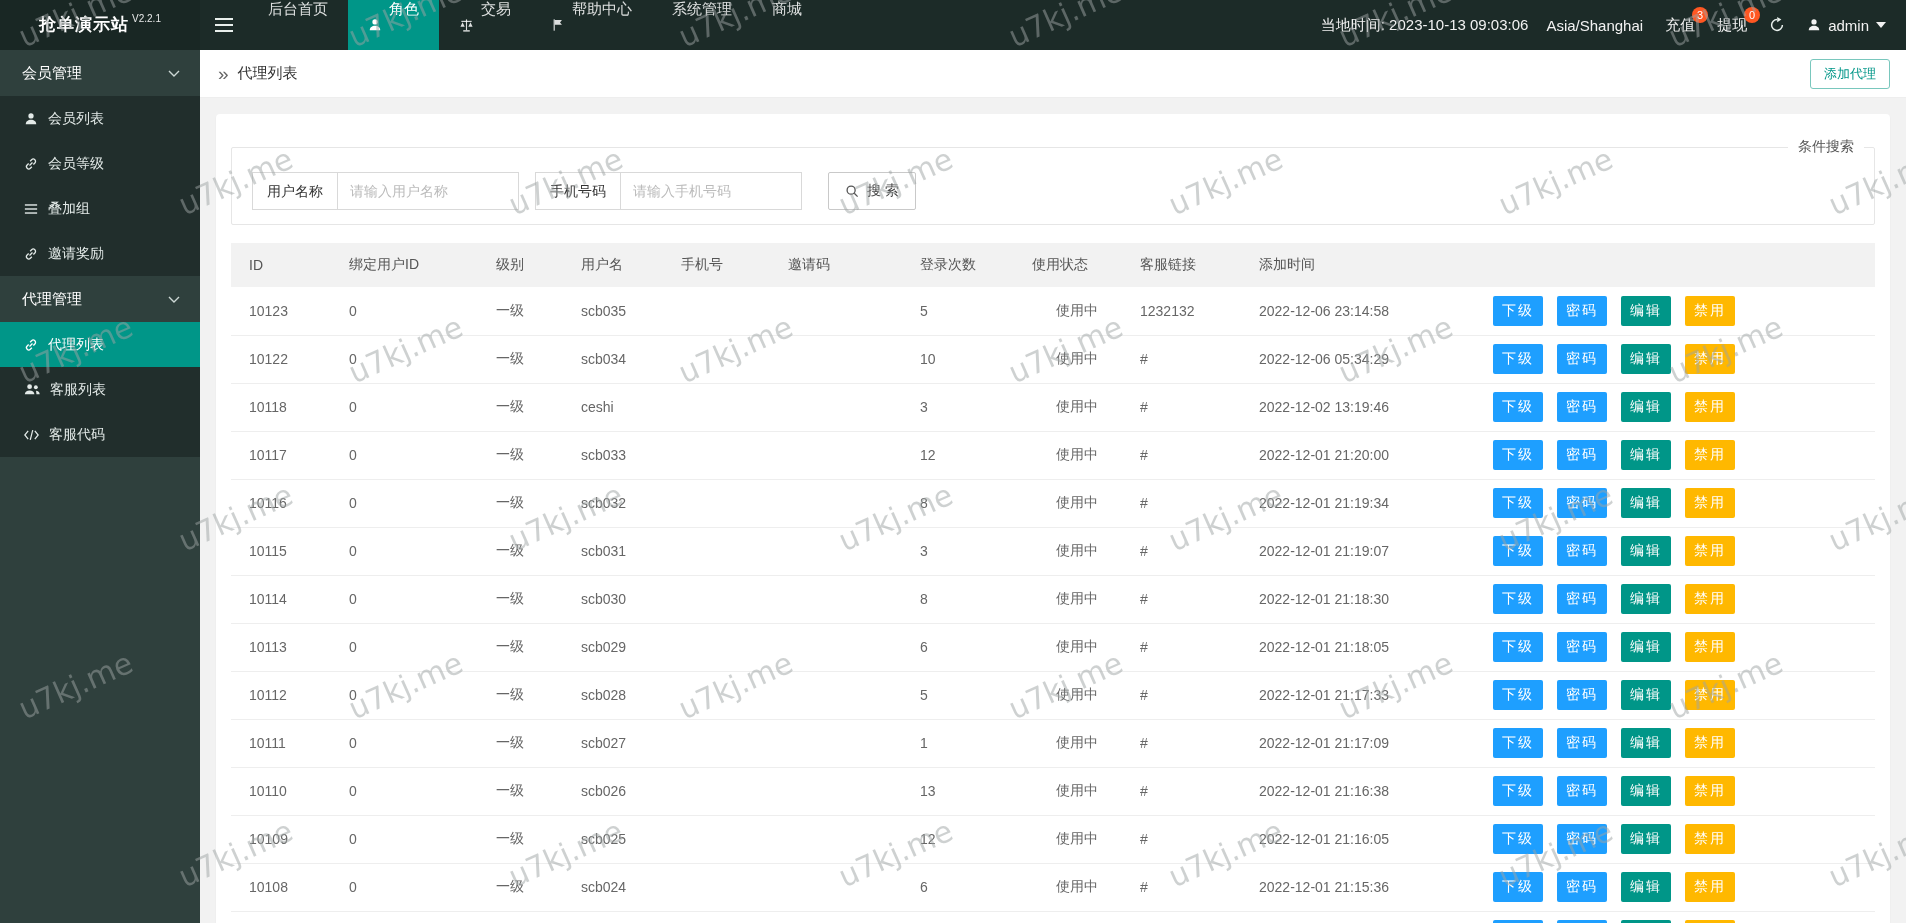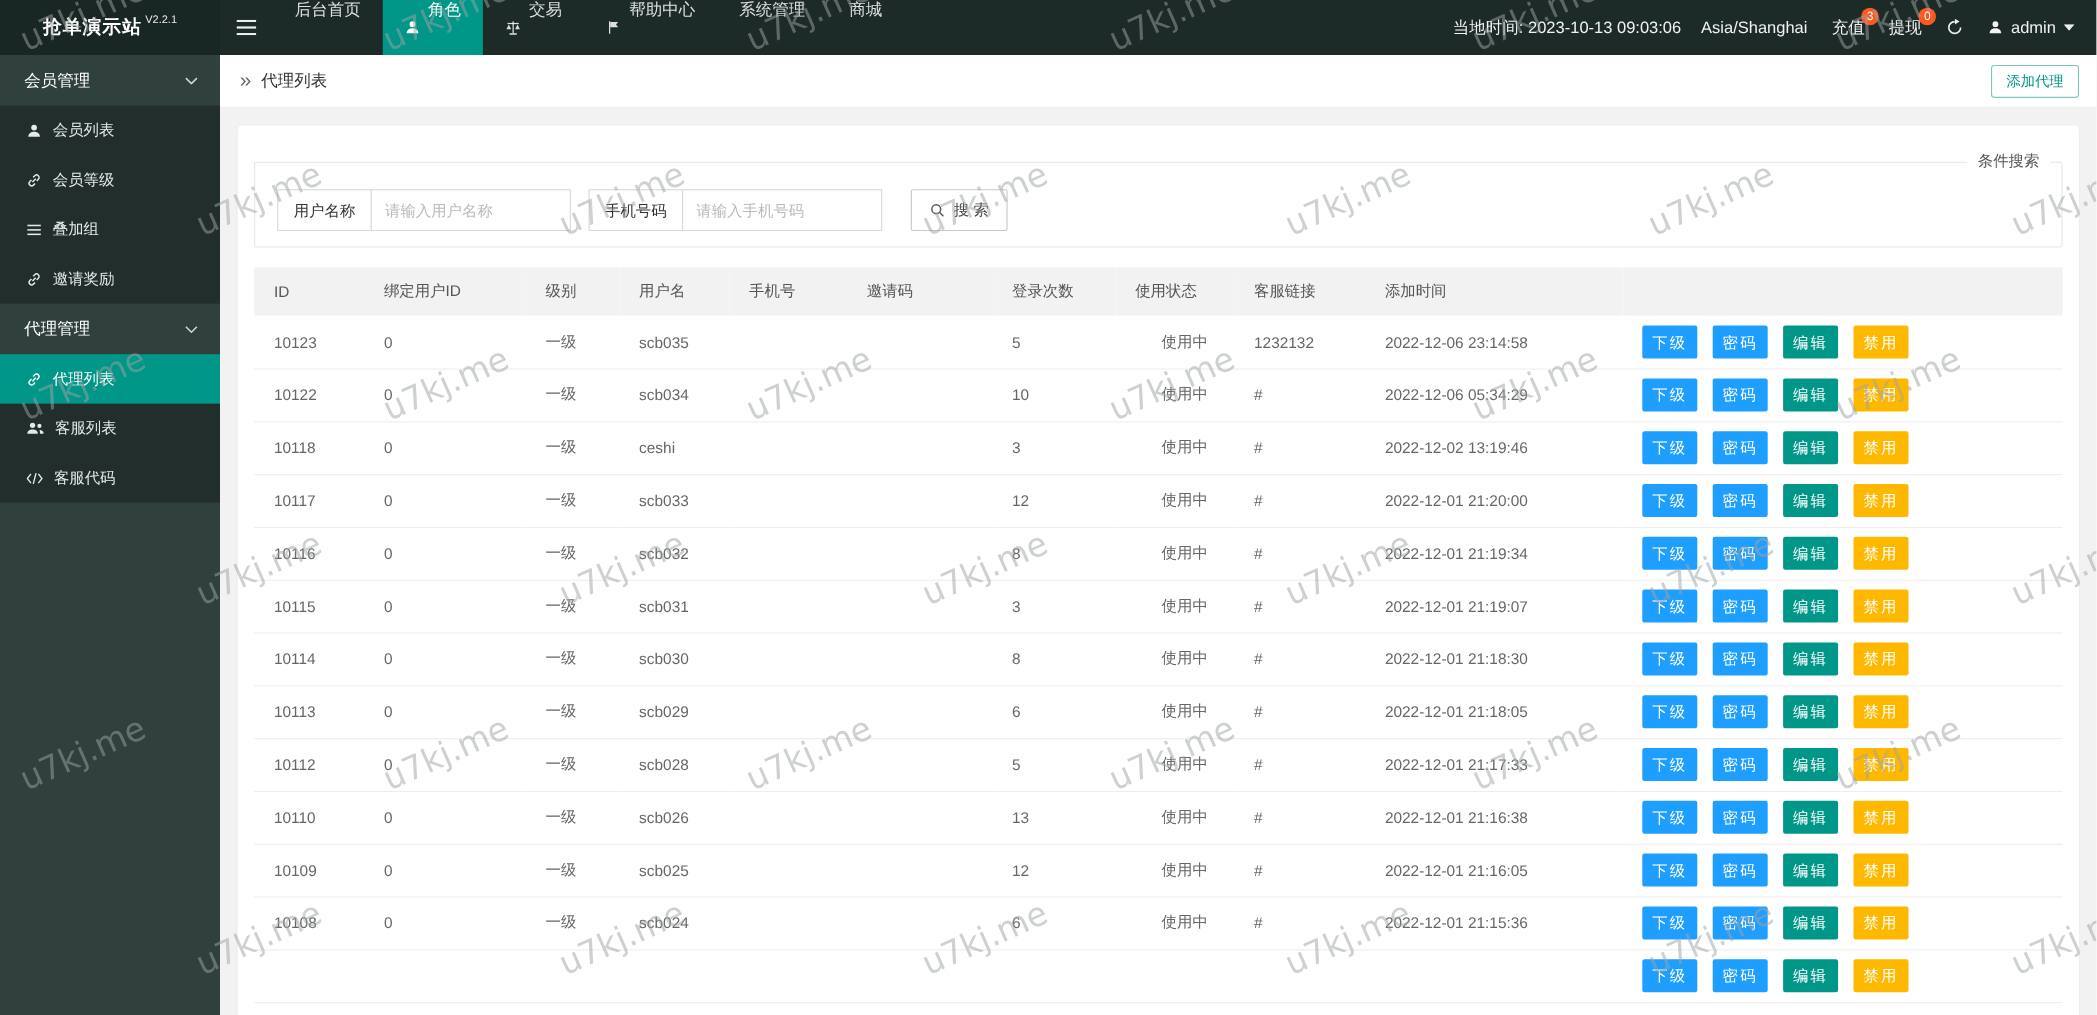--- a/index.html
+++ b/index.html
@@ -110,21 +110,21 @@
   .data-table th:nth-child(5), .data-table td:nth-child(5) { width: 107px; }
   .data-table th:nth-child(6), .data-table td:nth-child(6) { width: 132px; }
   .data-table th:nth-child(7), .data-table td:nth-child(7) { width: 112px; }
   .data-table th:nth-child(8), .data-table td:nth-child(8) { width: 108px; font-family: Liberation Mono, monospace; }
   .data-table th:nth-child(9), .data-table td:nth-child(9) { width: 119px; }
   .data-table th:nth-child(10), .data-table td:nth-child(10) { width: 234px; }
   .status-text { color: #5FB878; text-align: center; }
   .row-btn {
     display: inline-block; height: 30px; line-height: 30px; padding: 0 9px; margin-right: 14px;
     border: none; border-radius: 2px; color: #fff; font-size: 14px; letter-spacing: 2px;
-    cursor: pointer; font-family: Liberation Sans, sans-serif; vertical-align: middle;
+    cursor: pointer; font-family: Liberation Serif, serif; vertical-align: middle;
   }
 
   
   .watermark-layer { position: absolute; inset: 0; pointer-events: none; z-index: 50; overflow: hidden; }
   .wm {
     position: absolute; font-size: 30px; color: rgba(158,163,163,.5);
     transform: rotate(-24deg); white-space: nowrap; font-family: "DejaVu Sans", sans-serif;
   }
 </style>
 </head>
@@ -465,20 +465,33 @@
             <td>10112</td>
             <td>0</td>
             <td>一级</td>
             <td>scb028</td>
             <td></td>
             <td></td>
             <td>5</td>
             <td class="status-text">使用中</td>
             <td>#</td>
             <td>2022-12-01 21:17:33</td>
+            <td><button class="row-btn" style="background: rgb(30, 159, 255);">下级</button><button class="row-btn" style="background: rgb(30, 159, 255);">密码</button><button class="row-btn" style="background: rgb(0, 150, 136);">编辑</button><button class="row-btn" style="background: rgb(255, 184, 0);">禁用</button></td>
+          </tr>
+          <tr>
+            <td>10111</td>
+            <td>0</td>
+            <td>一级</td>
+            <td>scb027</td>
+            <td></td>
+            <td></td>
+            <td>1</td>
+            <td class="status-text">使用中</td>
+            <td>#</td>
+            <td>2022-12-01 21:17:09</td>
             <td><button class="row-btn" style="background: rgb(30, 159, 255);">下级</button><button class="row-btn" style="background: rgb(30, 159, 255);">密码</button><button class="row-btn" style="background: rgb(0, 150, 136);">编辑</button><button class="row-btn" style="background: rgb(255, 184, 0);">禁用</button></td>
           </tr>
           <tr>
             <td>10110</td>
             <td>0</td>
             <td>一级</td>
             <td>scb026</td>
             <td></td>
             <td></td>
             <td>13</td>

